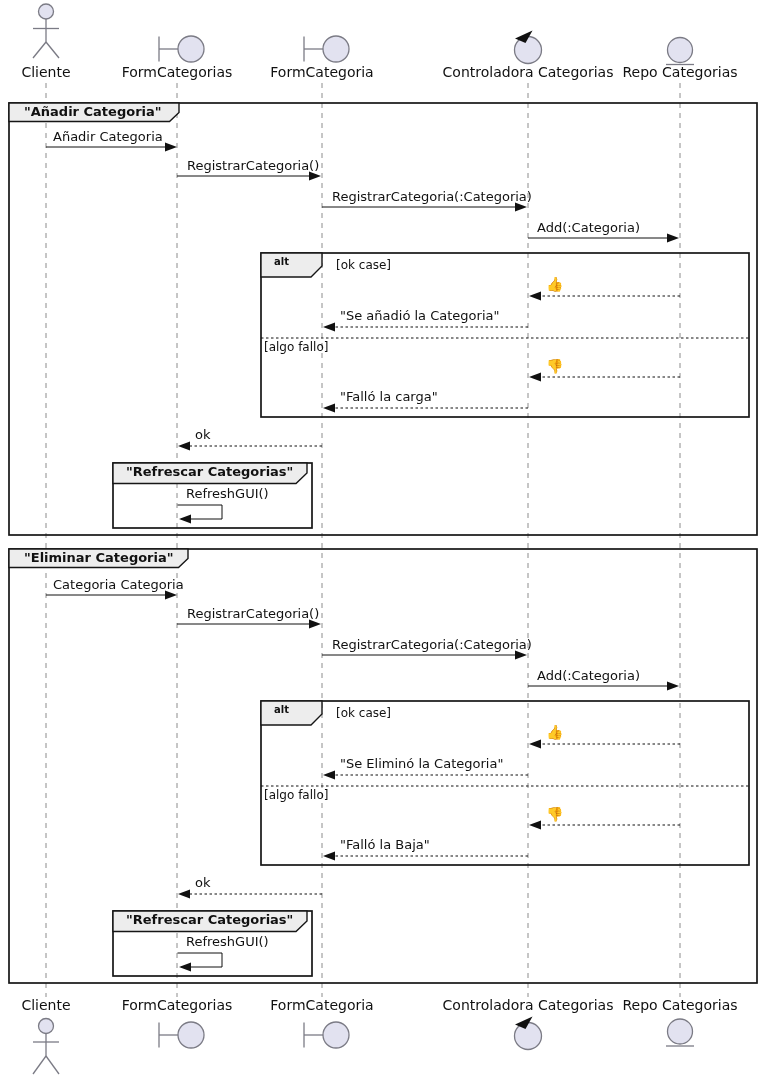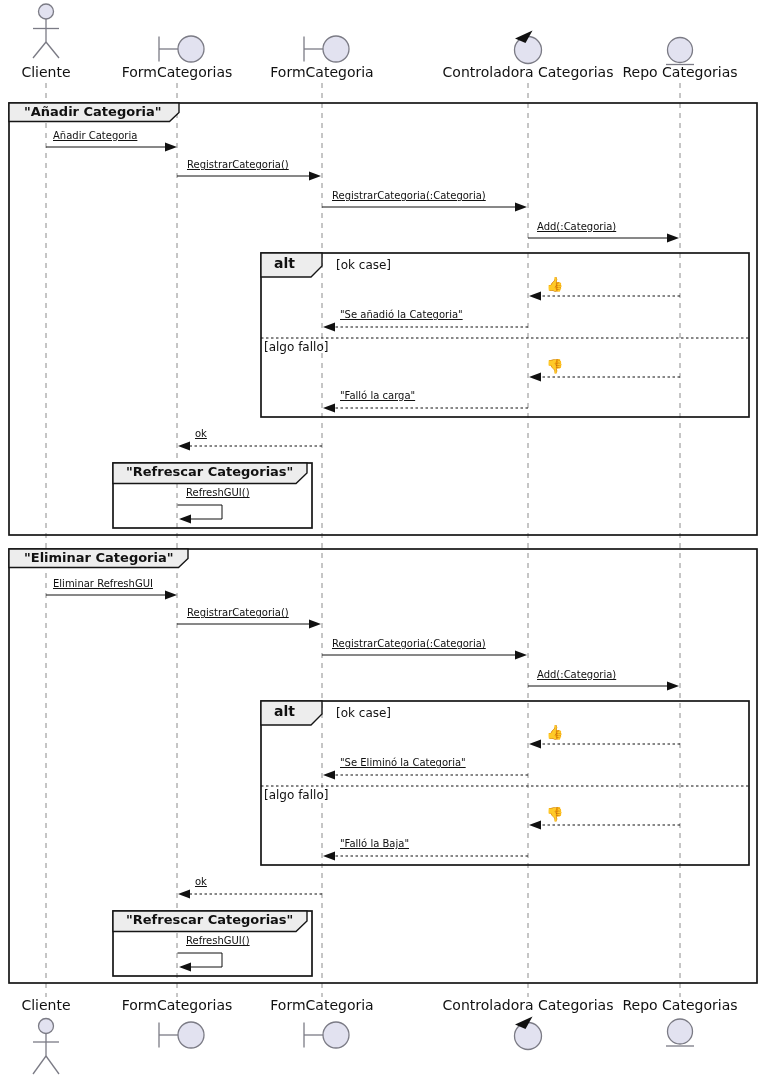--- a/index.html
+++ b/index.html
@@ -1,23 +1,23 @@
 <!DOCTYPE html>
 <html><head>
 <meta charset="utf-8">
 <style>
   html,body{margin:0;padding:0;background:#ffffff;}
   body{width:764px;height:1082px;position:relative;overflow:hidden;
        font-family:"DejaVu Sans","Liberation Sans",sans-serif;color:#111;}
   #stage{position:relative;width:764px;height:840px;}
   #stage svg{position:absolute;left:0;top:0;}
   .plabel{position:absolute;transform:translateX(-50%);font-size:14px;white-space:nowrap;line-height:1.15;}
-  .msg{position:absolute;font-size:10px;white-space:nowrap;line-height:1.15;text-decoration:underline;}
+  .msg{position:absolute;font-size:13px;white-space:nowrap;line-height:1.15;}
   .ftitle{position:absolute;font-size:13px;font-weight:bold;white-space:nowrap;line-height:1.15;}
-  .altkw{position:absolute;font-size:14px;font-weight:bold;line-height:1.1;}
+  .altkw{position:absolute;font-size:10px;font-weight:bold;line-height:1.1;}
   .guard{position:absolute;font-size:12px;font-weight:normal;white-space:nowrap;line-height:1.15;}
   .thumb{position:absolute;font-size:14px;line-height:1;}
   
   .lifeline{stroke:#8c8c8c;stroke-width:1;stroke-dasharray:5,5;}
   .icon-stroke{stroke:#7b7b85;stroke-width:1.3;fill:none;}
   .icon-fill{fill:#E2E2F0;stroke:#7b7b85;stroke-width:1.3;}
   .frame{fill:none;stroke:#161616;stroke-width:1.7;}
   .tab{fill:#EDEDED;stroke:#161616;stroke-width:1.4;}
   .arrow{stroke:#111;stroke-width:1;fill:none;}
   .arrow-dotted{stroke:#111;stroke-width:1;stroke-dasharray:2.5,2.5;fill:none;}
@@ -224,21 +224,21 @@
 <div class="thumb" style="left:546px;top:277px">👍</div>
 <div class="msg" style="left:340px;top:309px">"Se añadió la Categoria"</div>
 <div class="guard" style="left:264px;top:341px">[algo fallo]</div>
 <div class="thumb" style="left:546px;top:359px">👎</div>
 <div class="msg" style="left:340px;top:390px">"Falló la carga"</div>
 <div class="msg" style="left:195px;top:428px">ok</div>
 <div class="ftitle" style="left:126px;top:465px">"Refrescar Categorias"</div>
 <div class="msg" style="left:186px;top:487px">RefreshGUI()</div>
 
 <div class="ftitle" style="left:24px;top:551px">"Eliminar Categoria"</div>
-<div class="msg" style="left:53px;top:578px">Eliminar RefreshGUI</div>
+<div class="msg" style="left:53px;top:578px">Categoria Categoria</div>
 <div class="msg" style="left:187px;top:607px">RegistrarCategoria()</div>
 <div class="msg" style="left:332px;top:638px">RegistrarCategoria(:Categoria)</div>
 <div class="msg" style="left:537px;top:669px">Add(:Categoria)</div>
 <div class="altkw" style="left:274px;top:704px">alt</div>
 <div class="guard" style="left:336px;top:707px">[ok case]</div>
 <div class="thumb" style="left:546px;top:725px">👍</div>
 <div class="msg" style="left:340px;top:757px">"Se Eliminó la Categoria"</div>
 <div class="guard" style="left:264px;top:789px">[algo fallo]</div>
 <div class="thumb" style="left:546px;top:807px">👎</div>
 <div class="msg" style="left:340px;top:838px">"Falló la Baja"</div>

